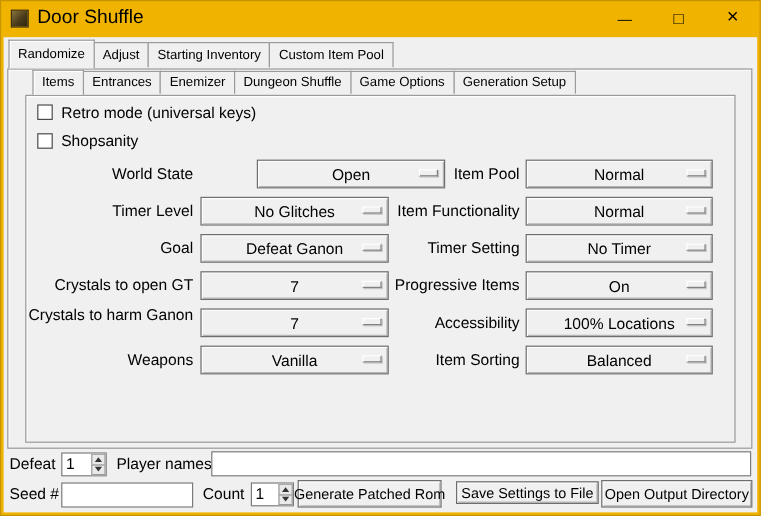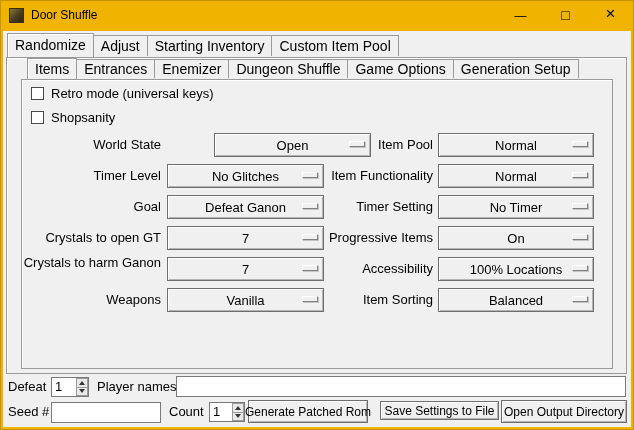--- a/index.html
+++ b/index.html
@@ -8,35 +8,35 @@
 
   .window { position:relative; width:634px; height:430px;
             background:var(--frame,#f0b400); overflow:hidden;
             box-shadow: inset 0 0 0 1px #c69400; }
 
   
   .titlebar { position:absolute; left:0; top:0; right:0; height:31px; }
   .app-icon { position:absolute; left:9px; top:8px; width:15px; height:15px;
               background:linear-gradient(135deg,#8a7440 0%,#4a3b1a 55%,#2e2410 100%);
               border:1px solid #3a3012; }
-  .title-text { position:absolute; left:31px; top:0; line-height:30px; font-size:12px; }
+  .title-text { position:absolute; left:31px; top:0; line-height:30px; font-size:16px; }
   .win-btns { position:absolute; right:1px; top:0; height:30px; display:flex; }
   .win-btn { width:45px; height:30px; display:flex; align-items:center; justify-content:center; cursor:default; }
   .glyph-min { font-size:12px; margin-top:2px; }
   .glyph-max { font-size:14px; margin-top:-1px; }
   .glyph-close { font-size:17px; margin-top:-2px; }
 
   
   .content { position:absolute; left:3px; top:31px; width:628px; height:396px;
              background:var(--content-bg,#f0f0f0); font-size:13px; }
 
   
   .tabbar { position:absolute; display:flex; align-items:flex-end; z-index:5; }
   .tab { background:var(--content-bg,#f0f0f0); border:1px solid #9a9a9a; border-bottom:none;
-         padding:0 7px; font-size:14px; display:flex; align-items:center;
+         padding:0 7px; font-size:11px; display:flex; align-items:center;
          white-space:nowrap; cursor:default; }
   .tab + .tab { margin-left:-1px; }
   .outer .tab { height:21px; }
   .outer .tab.selected { height:24px; }
   .inner .tab { height:19px; }
   .inner .tab.selected { height:21px; }
   .tab.selected { margin-bottom:-1px; z-index:6; position:relative;
                   box-shadow: inset 1px 1px 0 #ffffff; padding-bottom:1px; }
 
   .pane { position:absolute; background:var(--content-bg,#f0f0f0);

